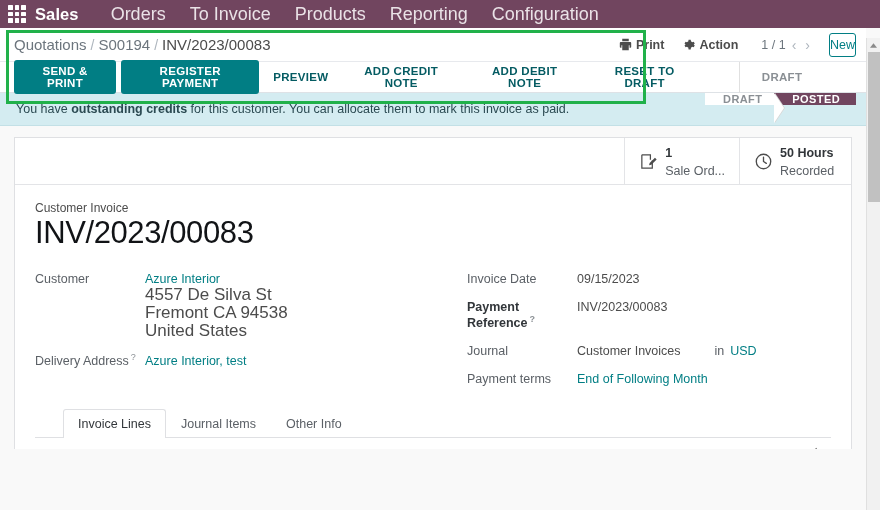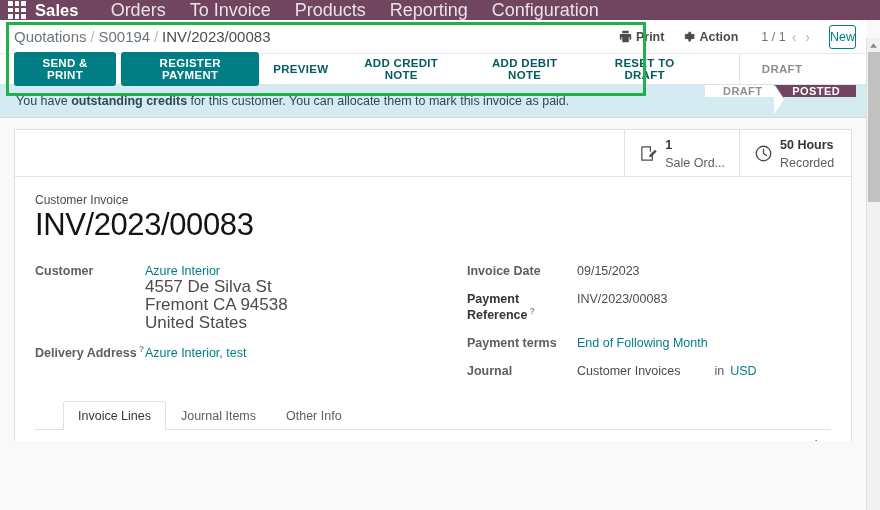--- a/index.html
+++ b/index.html
@@ -7,21 +7,21 @@
     margin: 0; padding: 0;
     width: 880px; height: 510px;
     overflow: hidden;
     background: #f9f9f9;
     font-family: "Liberation Sans", sans-serif;
     -webkit-font-smoothing: antialiased;
   }
 
   
   .navbar {
-    height: 20px;
+    height: 28px;
     background: #71455f;
     display: flex;
     align-items: center;
     padding-left: 8px;
     color: #ffffff;
   }
   .apps-icon {
     width: 18px; height: 18px;
     display: grid;
     grid-template-columns: repeat(3, 1fr);
@@ -280,21 +280,20 @@
 
   .grid2 { display: flex; gap: 0; }
   .col { width: 50%; }
   .col.right { padding-left: 34px; }
 
   .frow { display: flex; font-size: 12.5px; margin-bottom: 9px; align-items: baseline; }
   .flabel {
     width: 110px;
     color: #5b6066;
     flex-shrink: 0;
-    font-weight: bold;
   }
   .flabel.bold { color:#32363a; font-weight: bold; }
   .fval { color: #32363a; }
   .fval.link { color: #017e84; cursor: pointer; }
   .fval.muted { color: #4c4c4c; }
   .sup-q {
     color: #8a8f94;
     font-size: 9px;
     vertical-align: super;
     margin-left: 2px;
@@ -517,28 +516,28 @@
             <div class="col right">
               <div class="frow">
                 <div class="flabel">Invoice Date</div>
                 <div class="fval muted">09/15/2023</div>
               </div>
               <div class="frow" style="margin-top:14px;">
                 <div class="flabel bold"><span>Payment Reference</span><span class="sup-q">?</span></div>
                 <div class="fval muted">INV/2023/00083</div>
               </div>
               <div class="frow" style="margin-top:14px;">
-                <div class="flabel">Payment terms</div>
-                <div class="fval link">End of Following Month</div>
-              </div>
-              <div class="frow" style="margin-top:14px;">
                 <div class="flabel">Journal</div>
                 <div class="fval muted">Customer Invoices</div>
                 <div class="inline-in">in</div>
                 <div class="fval link">USD</div>
+              </div>
+              <div class="frow" style="margin-top:14px;">
+                <div class="flabel">Payment terms</div>
+                <div class="fval link">End of Following Month</div>
               </div>
             </div>
 
           </div>
 
           <div class="notebook">
             <div class="tabs">
               <div class="tab active">Invoice Lines</div>
               <div class="tab">Journal Items</div>
               <div class="tab">Other Info</div>

